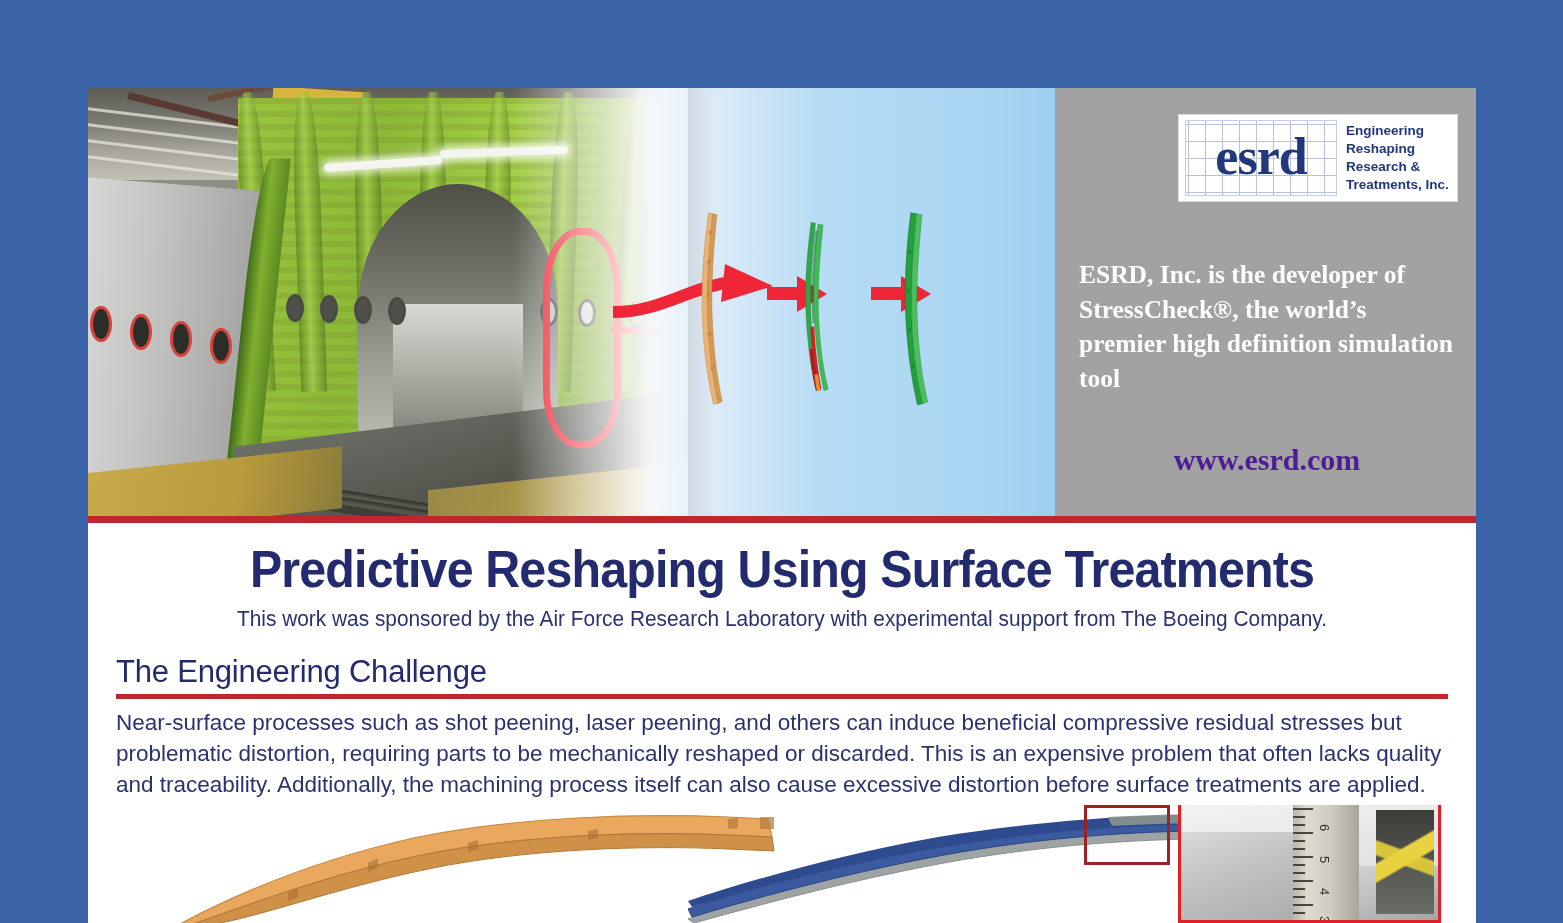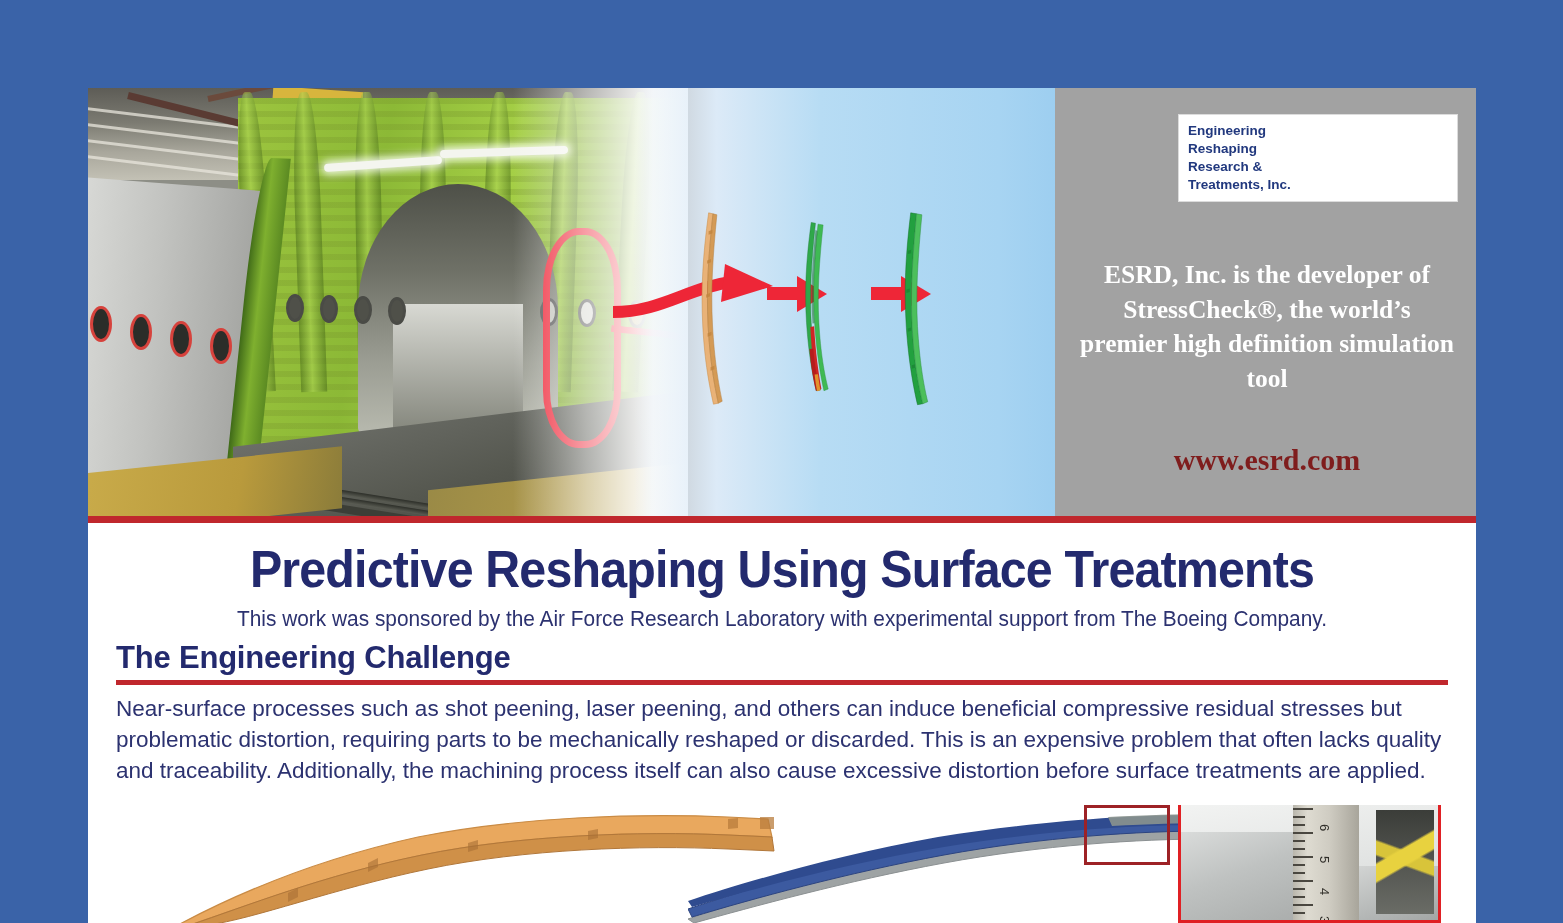--- a/index.html
+++ b/index.html
@@ -177,34 +177,34 @@
   }
   .logo-lines {
     flex: 1;
     padding: 6px 6px 6px 9px;
     display: flex; flex-direction: column; justify-content: center;
     font-size: 13.5px; font-weight: bold; line-height: 1.33;
     color: #21387e;
   }
   .gpanel-tag {
     position: absolute; left: 24px; top: 170px; width: 376px;
-    text-align: center;
+    text-align: left;
     font-family: "Liberation Serif", serif;
     font-weight: bold;
     font-size: 25.5px;
     line-height: 1.36;
     color: #ffffff;
   }
   .gpanel-url {
     position: absolute; left: 24px; top: 355px; width: 376px;
     text-align: center;
     font-family: "Liberation Serif", serif;
     font-weight: bold;
     font-size: 30px;
-    color: #7f1d1d;
+    color: #4c1d95;
   }
 
   
   .divider {
     position: absolute; left: 88px; top: 516px;
     width: 1388px; height: 7px;
     background: #c0272d;
   }
 
   
@@ -227,23 +227,23 @@
   }
   .subtitle {
     margin-top: 10px;
     text-align: center;
     font-size: 21.5px;
     color: #2c3270;
     transform: scaleX(0.97);
     white-space: nowrap;
   }
   .sec-head {
-    margin: 8px 0 0 28px;
+    margin: 22px 0 0 28px;
     font-size: 31px;
-    font-weight: bold;
+    font-weight: normal;
     color: #232a6e;
     letter-spacing: -0.2px;
   }
   .sec-rule {
     margin: 4px 0 0 28px;
     width: 1332px; height: 5px;
     background: #c0272d;
   }
   .para {
     margin: 8px 0 0 28px;
@@ -392,20 +392,23 @@
 
       <svg class="stringer" style="left:268px;top:16px;" width="70" height="400" viewBox="0 0 70 400">
         <path d="M20,2 C9,92 6,162 11,238 C16,312 26,362 34,397 L45,395 C36,358 27,310 23,237 C19,161 24,92 32,4 Z" fill="#22a03f" stroke="#15722c" stroke-width="1"></path>
         <path d="M32,4 C24,92 19,161 23,237 C27,310 36,358 45,395 L55,391 C46,354 38,306 34,236 C30,160 35,92 43,6 Z" fill="#4cbf5c" stroke="#2d9040" stroke-width="1"></path>
         <path d="M14,80 l7,-2 l0,7 l-7,2 Z M11,160 l7,-2 l0,7 l-7,2 Z M14,240 l7,-2 l0,7 l-7,2 Z M22,316 l7,-2 l0,7 l-7,2 Z" fill="#1a8233" opacity=".7"></path>
       </svg>
     </div>
 
     <div class="gpanel">
       <div class="logo-box">
+        <div class="logo-grid">
+          <span class="logo-word">esrd</span>
+        </div>
         <div class="logo-lines">
           <span>Engineering</span>
           <span>Reshaping</span>
           <span>Research &amp;</span>
           <span>Treatments, Inc.</span>
         </div>
       </div>
       <div class="gpanel-tag">ESRD, Inc. is the developer of StressCheck®, the world’s premier high definition simulation tool</div>
       <div class="gpanel-url">www.esrd.com</div>
     </div>

